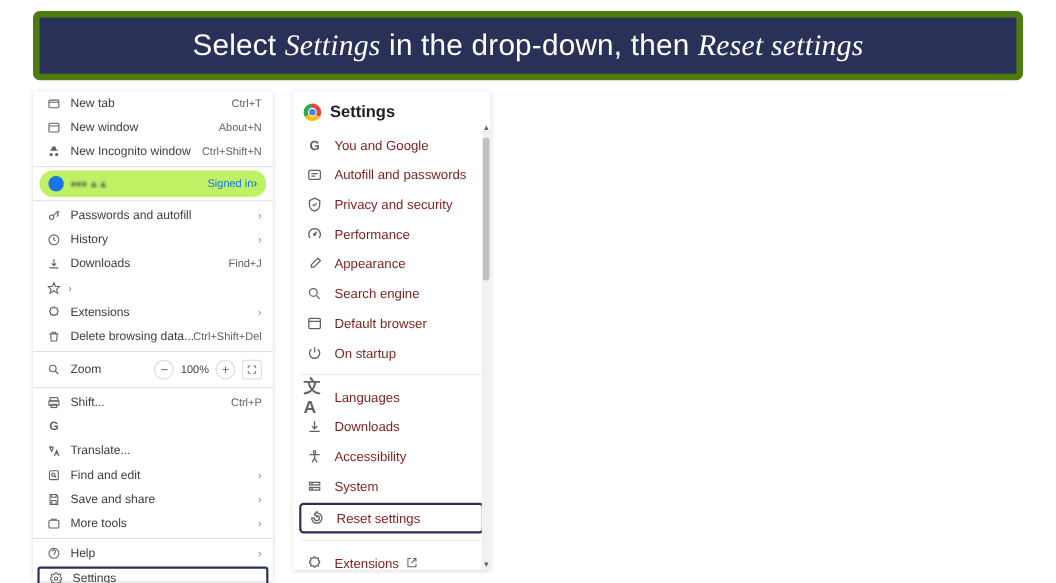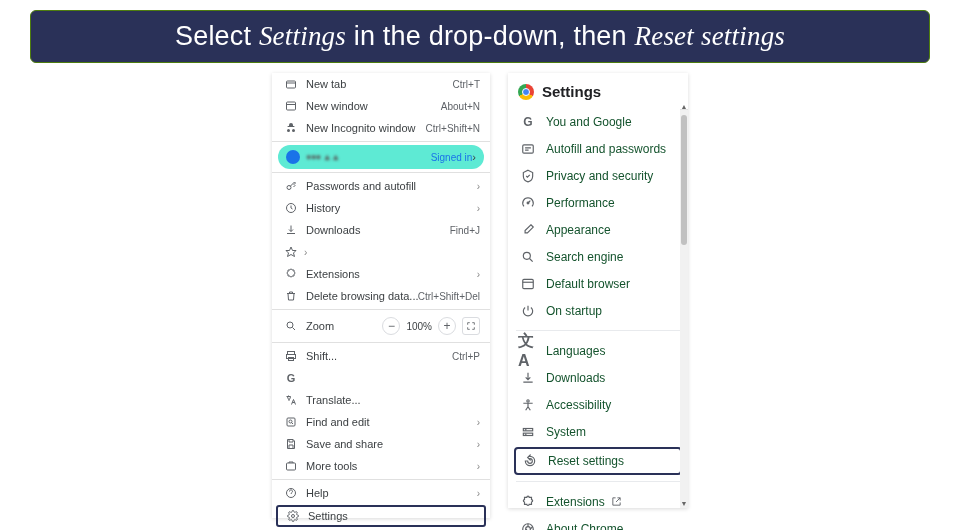--- a/index.html
+++ b/index.html
@@ -8,34 +8,33 @@
     height: 530px;
     background: #fff;
     font-family: "Segoe UI", Arial, sans-serif;
     font-size: 12px;
     color: #3c4043;
     position: relative;
   }
   .banner {
     margin: 10px 30px 0 30px;
     background: #2a3158;
-    border: 1px solid #4d7c0f;
+    border: 6px solid #4d7c0f;
     border-radius: 6px;
     padding: 10px 20px;
     color: #fff;
     font-size: 27px;
     text-align: center;
     font-weight: 400;
     letter-spacing: 0.2px;
   }
   .banner em { font-style: italic; font-family: Georgia, serif; }
   .panels {
     display: flex;
     gap: 18px;
-    justify-content: center;
     margin-top: 10px;
     padding: 0 30px;
   }
   .panel {
     background: #fff;
     box-shadow: 0 1px 4px rgba(0,0,0,0.15);
     position: relative;
   }
   .panel.dropdown { width: 218px; height: 445px; font-size: 11px; color:#3c4043; }
   .panel.settings { width: 180px; height: 435px; font-size: 12.5px; color:#202124; padding-top: 6px; }
@@ -47,21 +46,21 @@
     cursor: pointer;
     position: relative;
   }
   .row .ic { width: 18px; display:flex; align-items:center; justify-content:center; color:#5f6368; flex-shrink:0; }
   .row .lbl { flex: 1; padding-left: 6px; white-space: nowrap; overflow: hidden; }
   .row .sc { font-size: 10px; color: #5f6368; }
   .row .chev { color:#888; font-size:10px; padding-left:4px; }
   .sep { height: 1px; background: #e0e0e0; margin: 2px 0; }
   .profile {
     margin: 3px 6px;
-    background: #5eead4;
+    background: #bef264;
     border-radius: 14px;
     height: 24px;
     display: flex;
     align-items: center;
     padding: 0 8px;
   }
   .avatar { width:14px; height:14px; border-radius:50%; background:#1a73e8; margin-right:6px; }
   .blur { filter: blur(1.6px); font-size:9px; color:#555; letter-spacing:-0.5px; }
   .signed { color:#1a73e8; font-size:10px; margin-left:auto; }
   .zoom-ctrls { display:flex; align-items:center; gap:6px; }
@@ -74,21 +73,21 @@
   .settings .hdr { display:flex; align-items:center; padding: 4px 10px 8px 10px; }
   .chrome-logo {
     width:16px; height:16px; border-radius:50%;
     background: conic-gradient(#ea4335 0 120deg, #fbbc05 120deg 240deg, #34a853 240deg 360deg);
     position:relative; margin-right:8px; flex-shrink:0;
   }
   .chrome-logo::after { content:""; position:absolute; inset:4px; background:#4285f4; border-radius:50%; border:1.5px solid #fff; }
   .settings .hdr-title { font-size:15px; font-weight:600; color:#202124; }
   .srow { display:flex; align-items:center; height:27px; padding: 0 10px; cursor:pointer; }
   .srow .ic { width:20px; display:flex; align-items:center; justify-content:center; color:#5f6368; flex-shrink:0; }
-  .srow .lbl { padding-left:8px; font-size:12px; color:#14532d; font-weight:500; }
+  .srow .lbl { padding-left:8px; font-size:12px; color:#7f1d1d; font-weight:500; }
   .srow.highlighted { border:2px solid #2a3158; border-radius:4px; margin: 2px 6px; height:28px; padding: 0 4px; }
   .ssep { height:1px; background:#e8eaed; margin: 6px 8px; }
   .scrollbar {
     position:absolute; right:0; top:30px; bottom:0; width:8px;
     background:#f1f1f1;
   }
   .scrollbar::before {
     content:""; position:absolute; left:0; top:0; width:100%; height:6px;
     background:#fff; border-bottom:1px solid #e0e0e0;
     display:flex;

